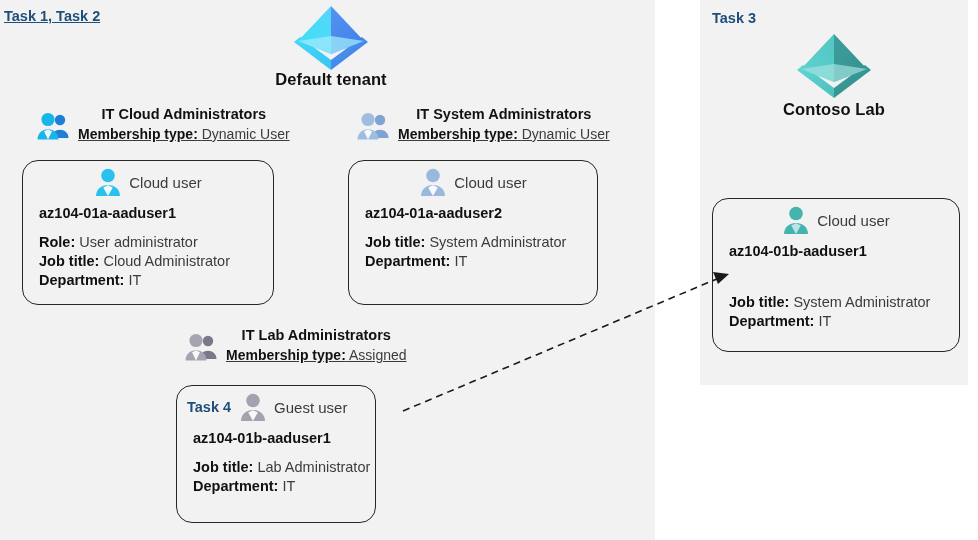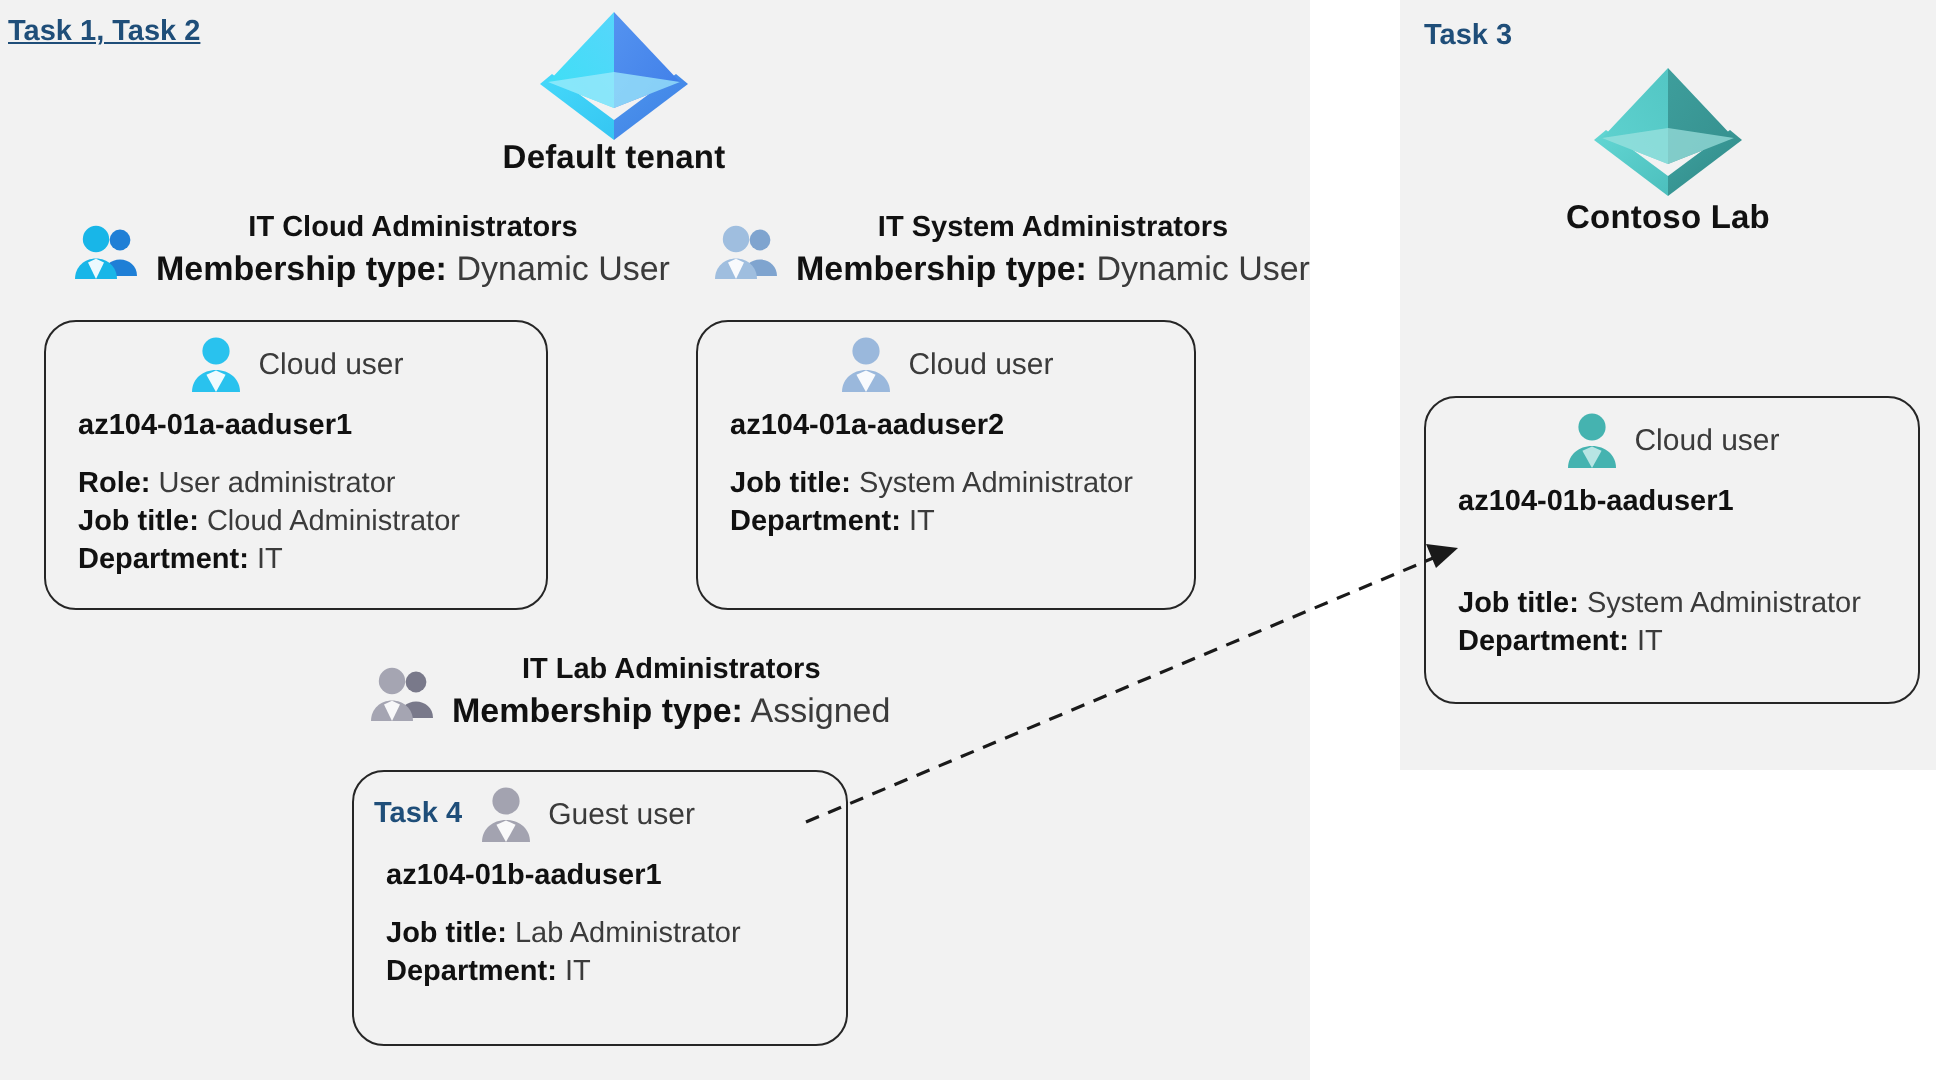--- a/index.html
+++ b/index.html
@@ -33,21 +33,21 @@
     white-space: nowrap;
   }
   #task12-label { left: 4px;   top: 8px; text-decoration: underline; }
   #task3-label  { left: 712px; top: 10px; }
 
   
   .tenant-block {
     position: absolute;
     text-align: center;
   }
-  #tenant-default { left: 212px; top: 2px; width: 190px; }
+  #tenant-default { left: 236px; top: 2px; width: 190px; }
   #tenant-new     { left: 706px; top: 30px; width: 256px; }
 
   .tenant-title {
     font-weight: bold;
     font-size: 16.5px;
     color: #111111;
     letter-spacing: 0.1px;
     white-space: nowrap;
   }
   .tenant-title.line2 { margin-top: 2px; }
@@ -69,38 +69,39 @@
 
   .group-name {
     font-weight: bold;
     font-size: 14.5px;
     color: #111111;
     white-space: nowrap;
     line-height: 20px;
     text-align: center;
   }
   .group-meta {
-    font-size: 17px;
+    font-size: 14px;
     color: #3b3b3b;
     white-space: nowrap;
     line-height: 21px;
+    text-decoration: underline;
   }
   .group-meta b { color: #111111; font-weight: bold; }
 
   
   .user-card {
     position: absolute;
     border: 1.2px solid #262626;
     border-radius: 16px;
     background: transparent;
     box-sizing: border-box;
   }
   #card-aaduser1   { left: 22px;  top: 160px; width: 252px; height: 145px; }
   #card-aaduser2   { left: 348px; top: 160px; width: 250px; height: 145px; }
-  #card-guestuser  { left: 176px; top: 385px; width: 248px; height: 138px; }
+  #card-guestuser  { left: 176px; top: 385px; width: 200px; height: 138px; }
   #card-newaaduser { left: 712px; top: 198px; width: 248px; height: 154px; }
 
   .card-toprow {
     display: flex;
     align-items: center;
     justify-content: flex-start;
     height: 34px;
     padding-top: 4px;
   }
   .card-toprow.centered { justify-content: center; }

